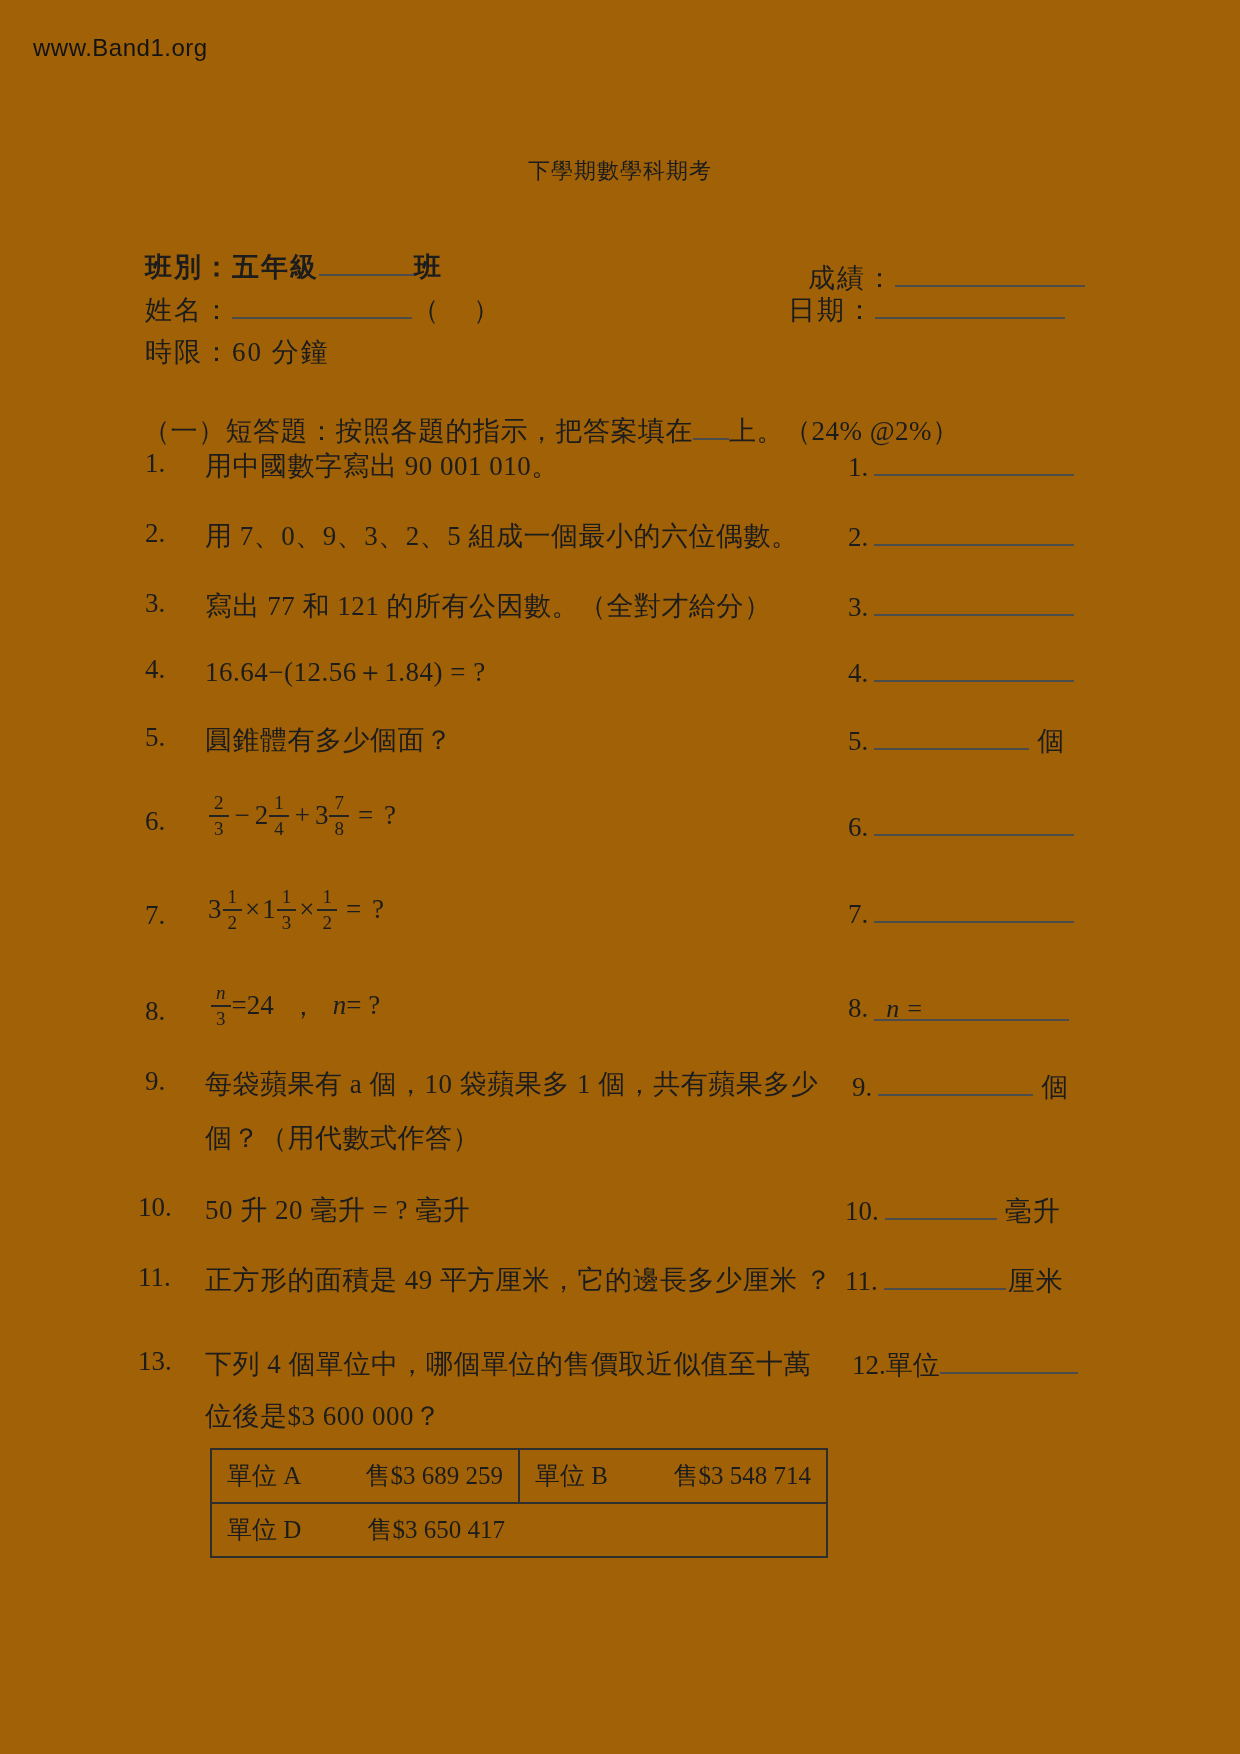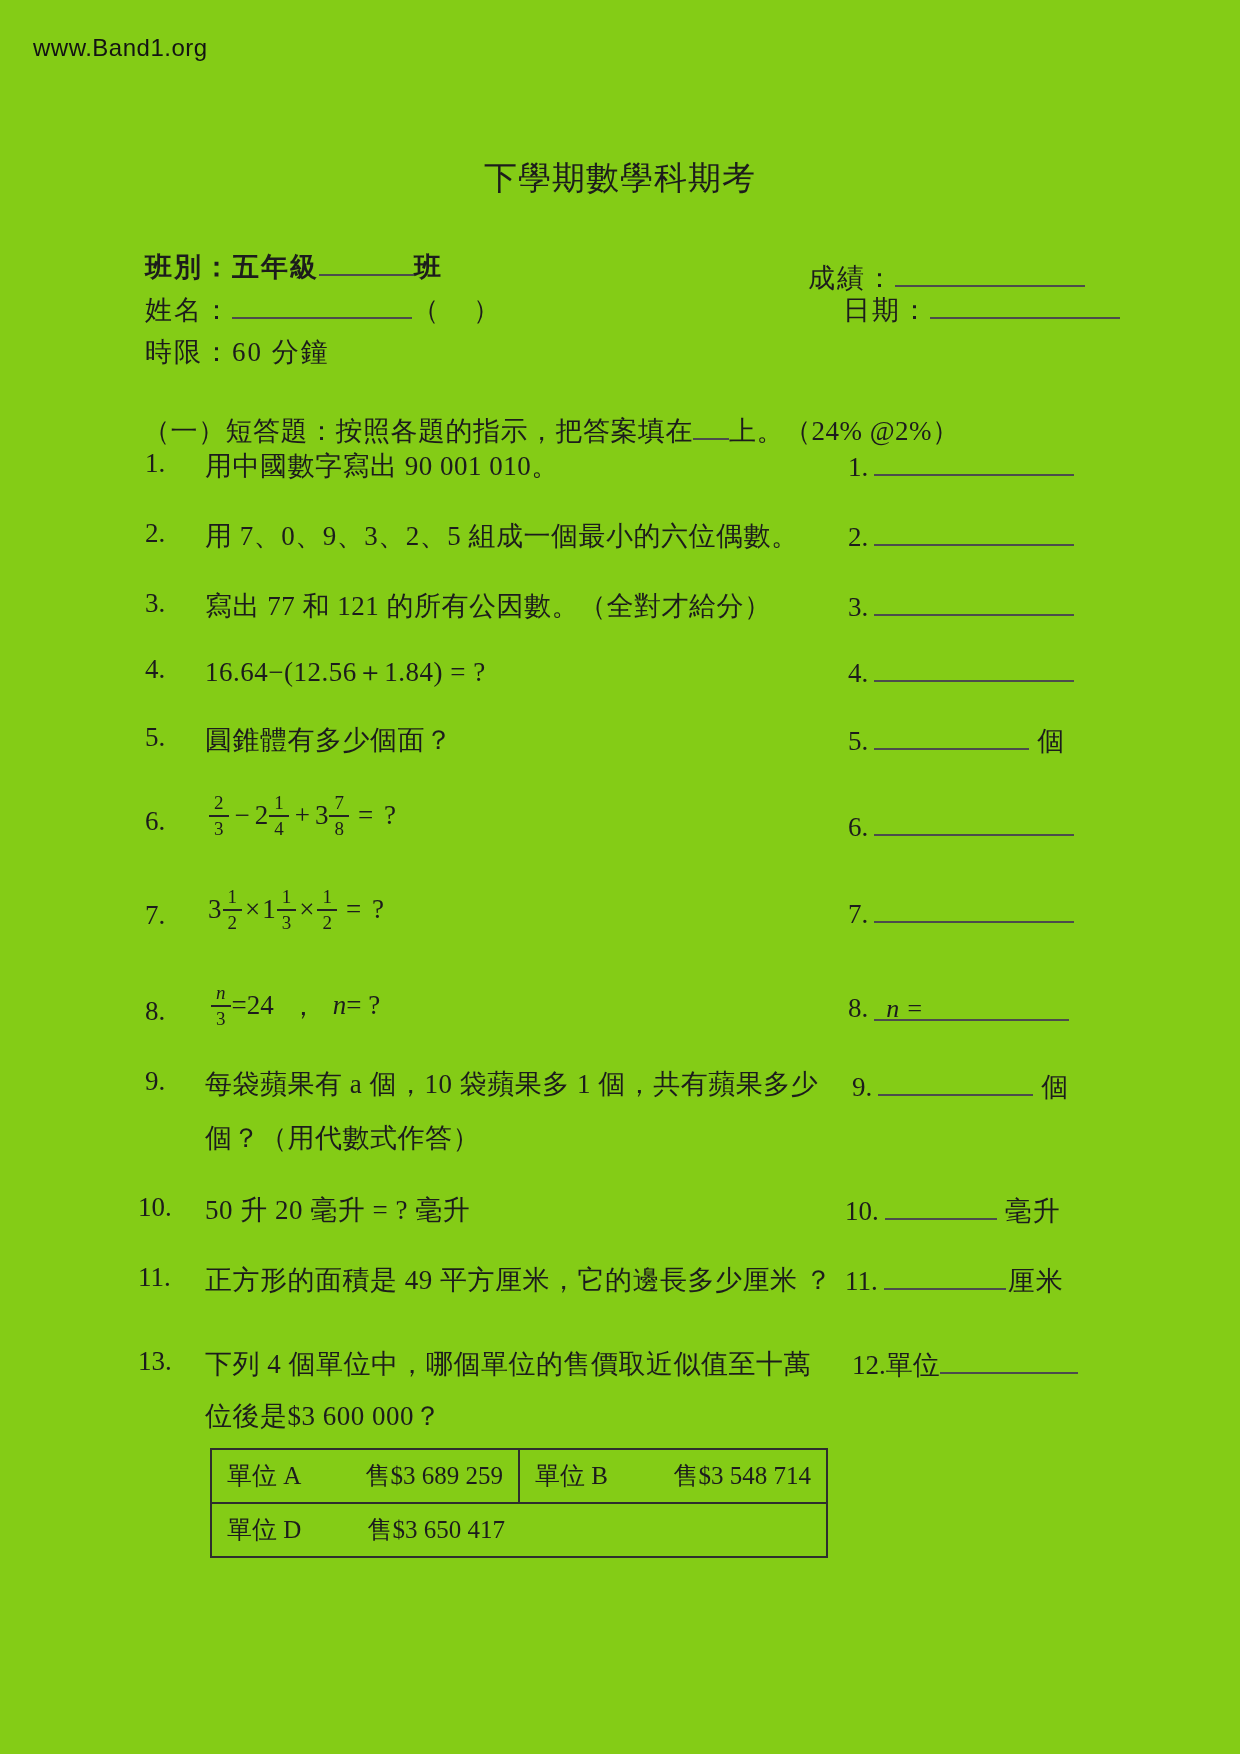--- a/index.html
+++ b/index.html
@@ -1,33 +1,33 @@
 <!DOCTYPE html>
 <html><head>
 <meta charset="utf-8">
 <style>
   * { margin:0; padding:0; box-sizing:border-box; }
   html,body { background:#e8e8e8; }
   .page {
     position:relative;
     width:1240px; height:1754px;
     margin:0 auto;
-    background:#84cc16;
+    background:#a16207;
     color:#1c1c1c;
     font-family:"Liberation Serif","DejaVu Serif",serif;
     overflow:hidden;
   }
   .abs { position:absolute; }
   .watermark {
     font-family:"Liberation Sans","DejaVu Sans",sans-serif;
     font-size:24px; color:#131313; letter-spacing:0.5px;
   }
   .title {
     left:0; right:0; text-align:center;
-    font-size:33px; letter-spacing:1px; font-weight:500;
+    font-size:22px; letter-spacing:1px; font-weight:500;
   }
   .hline { font-size:27px; letter-spacing:2px; white-space:nowrap; }
   .blank {
     display:inline-block;
     border-bottom:2px solid #4c4c4c;
     height:1.05em;
     vertical-align:baseline;
   }
   .qrow { font-size:27px; white-space:nowrap; }
   .qno { position:absolute; left:145px; }
@@ -75,21 +75,21 @@
     <span>班別：五年級</span><span class="blank" style="width:95px;"></span><span>班</span>
   </div>
   <div class="abs hline" style="left:145px; top:291px;">
     <span>姓名：</span><span class="blank" style="width:180px;"></span><span>（</span><span style="display:inline-block;width:32px;"></span><span>）</span>
   </div>
   <div class="abs hline" style="left:145px; top:334px;">時限：60 分鐘</div>
 
   <div class="abs hline" style="left:808px; top:248px;margin-top:11px;">
     <span>成績：</span><span class="blank" style="width:190px;"></span>
   </div>
-  <div class="abs hline" style="left:843px; top:291px;">
+  <div class="abs hline" style="left:788px; top:291px;">
     <span>日期：</span><span class="blank" style="width:190px;"></span>
   </div>
 
   <div class="abs sec" style="left:143px; top:412px;">
     <span>（一）短答題：按照各題的指示，把答案填在</span><span class="blank" style="width:36px;"></span><span>上。（24% @2%）</span>
   </div>
 
   <div class="abs qrow" style="top:448px;">
     <span class="qno">1.</span>
     <span class="qtext">用中國數字寫出 90 001 010。</span>

